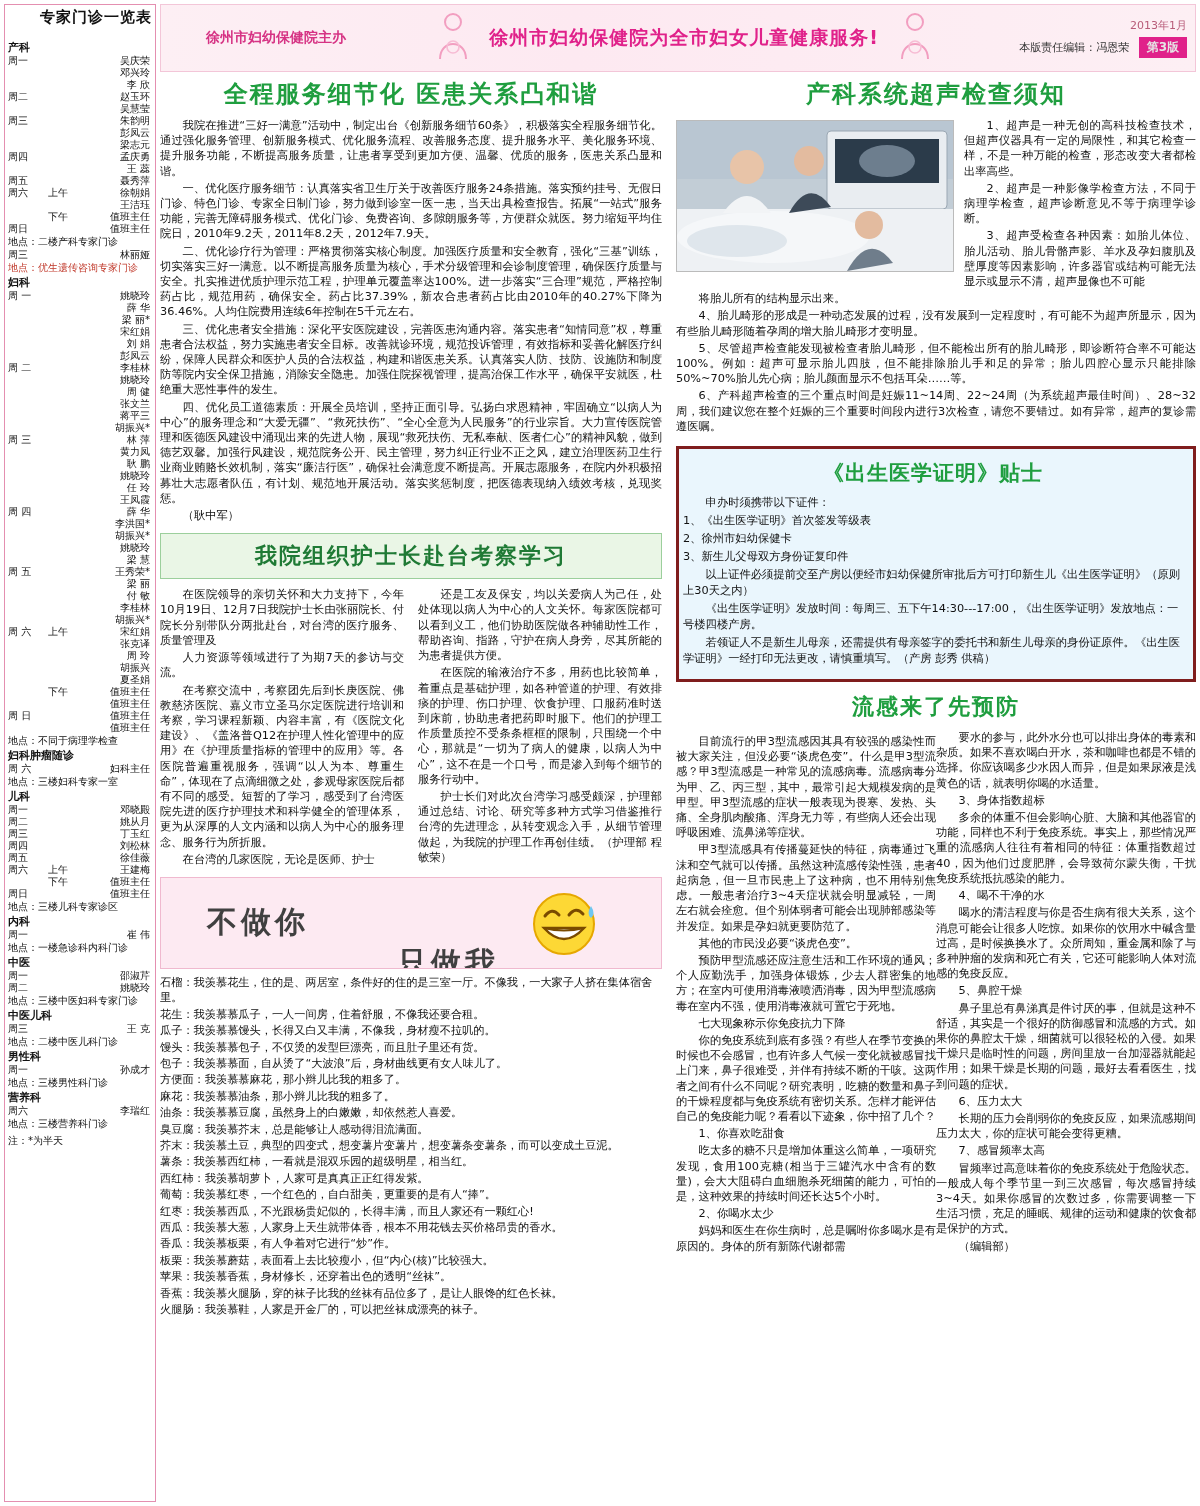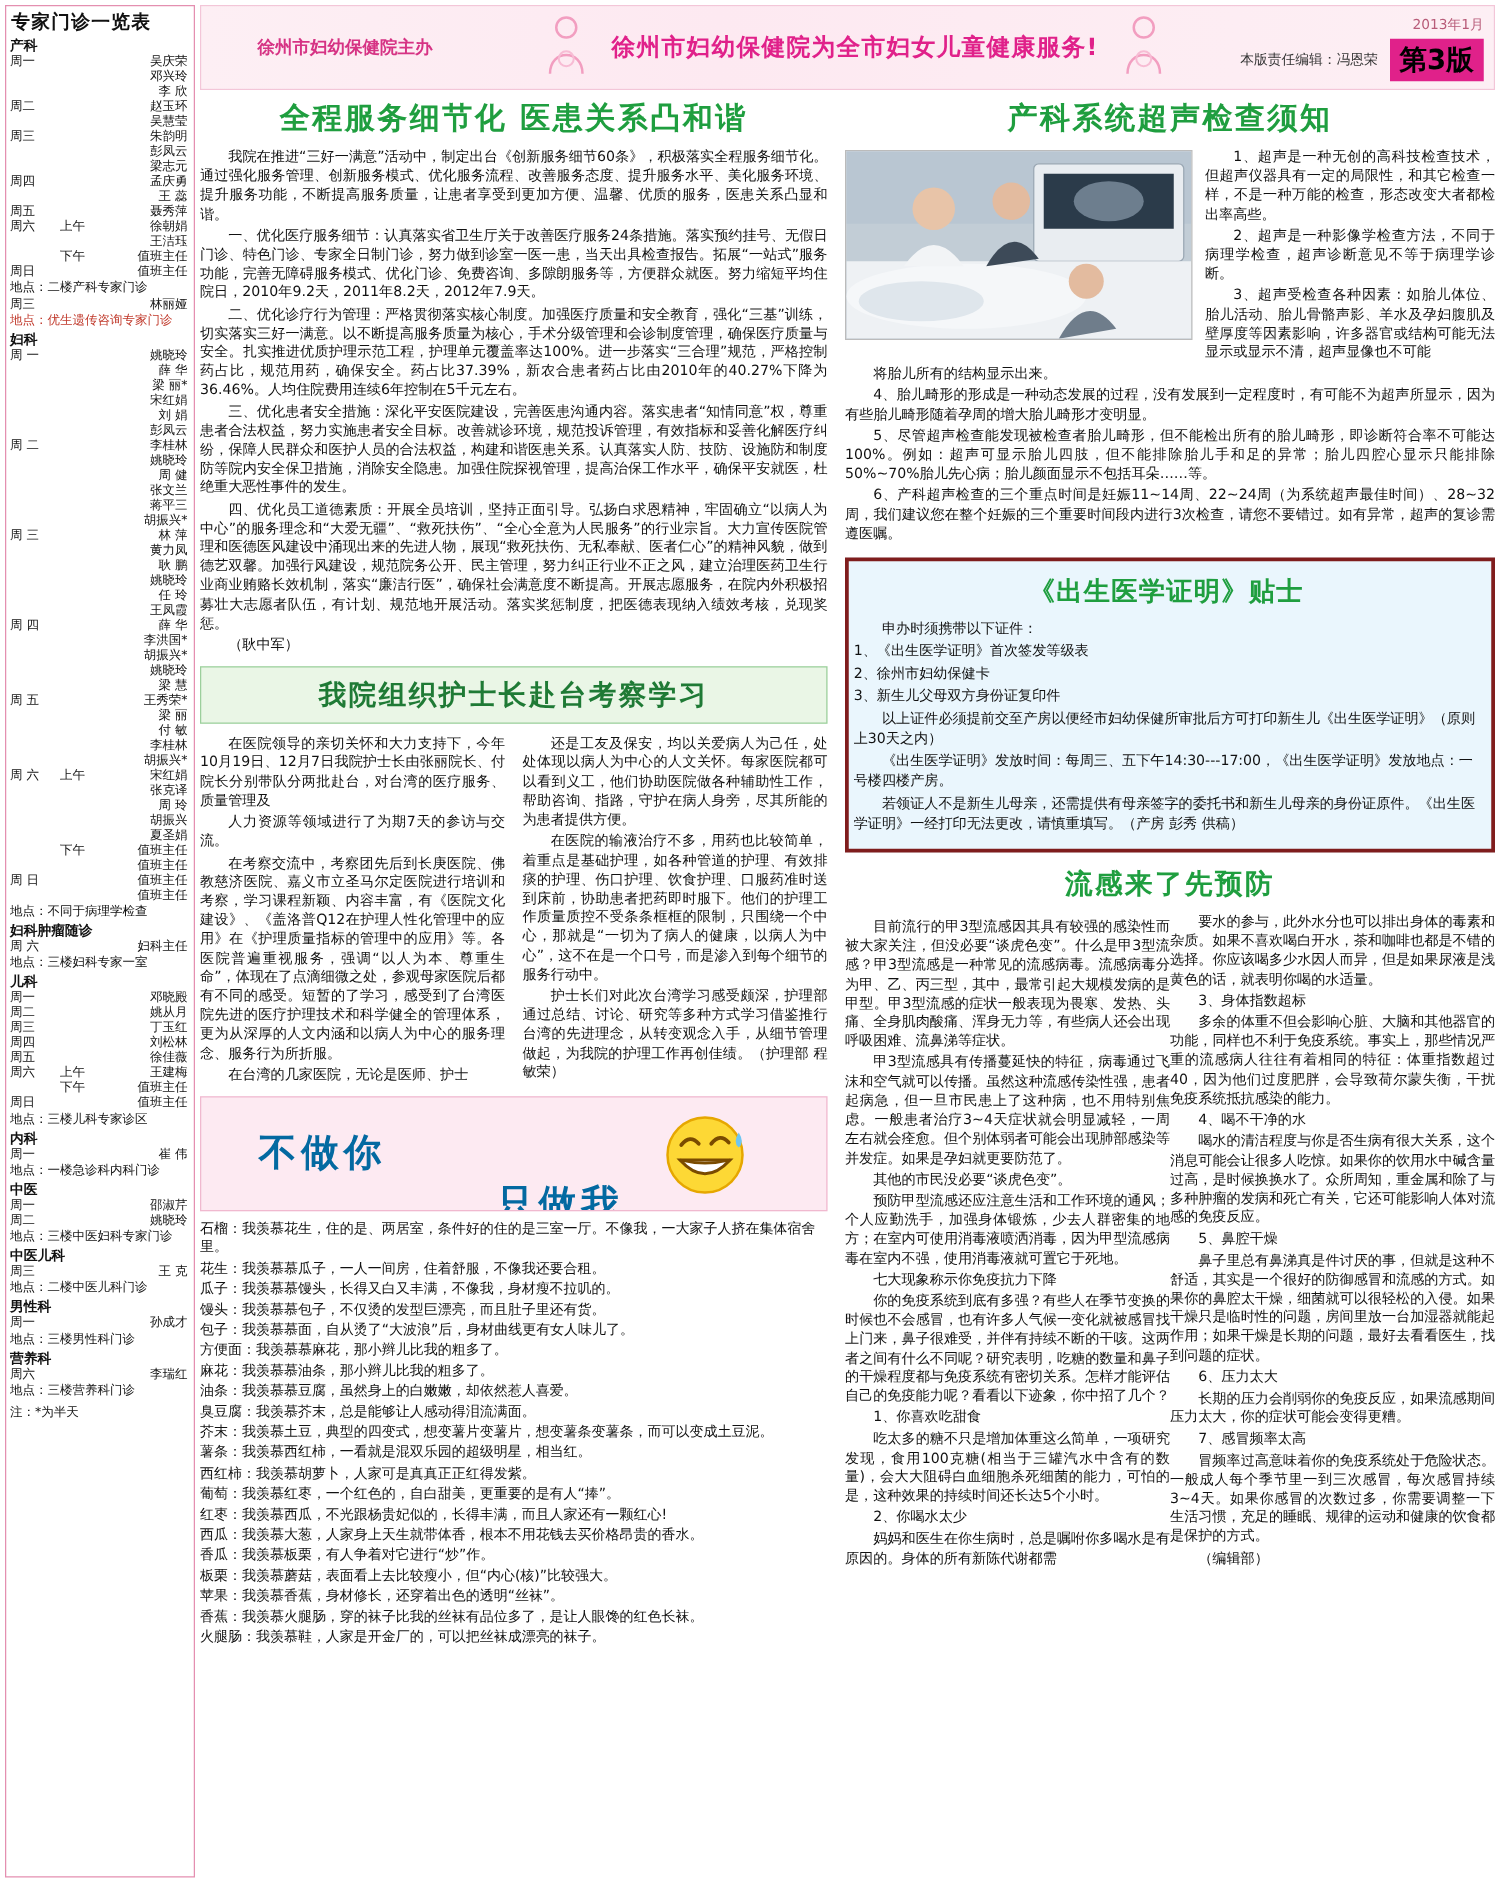--- a/index.html
+++ b/index.html
@@ -11,21 +11,21 @@
     position:relative;overflow:hidden;
   }
   .page{position:relative;width:1200px;height:1506px;box-sizing:border-box;padding:4px;}
 
   
   .sidebar{
     position:absolute;left:4px;top:4px;width:152px;height:1498px;
     border:1px solid #e48fb0;box-sizing:border-box;
     background:#fff;padding:2px 3px;overflow:hidden;
   }
-  .sb-title{font-size:15px;font-weight:bold;letter-spacing:1px;color:#111;text-align:left;margin:1px 0 2px 1px;}
+  .sb-title{font-size:15px;font-weight:bold;letter-spacing:1px;color:#111;text-align:right;margin:1px 0 13px 1px;}
   .sb-dept{font-size:11px;font-weight:bold;color:#111;margin:1px 0 0 0;}
   .sb-row{display:flex;font-size:10px;line-height:12px;}
   .sb-day{width:40px;flex:0 0 40px;color:#111;}
   .sb-half{width:26px;flex:0 0 26px;color:#111;}
   .sb-docs{flex:1;text-align:right;padding-right:2px;}
   .sb-docs div{line-height:12px;}
   .sb-place{font-size:10px;line-height:12px;color:#111;margin:1px 0;}
   .sb-place.hl{color:#c0392b;}
   .sb-note{font-size:10px;margin-top:4px;}
 
@@ -36,21 +36,21 @@
     border:1px solid #f3c6d8;box-sizing:border-box;
     display:flex;align-items:center;
   }
   .mh-left{width:230px;text-align:center;font-size:14px;font-weight:bold;color:#d63384;}
   .mh-mid{flex:1;text-align:center;font-size:19px;font-weight:bold;color:#e0218a;letter-spacing:1px;position:relative;}
   .mh-icon{display:inline-block;vertical-align:middle;margin:0 8px;}
   .mh-right{width:210px;text-align:right;padding-right:8px;font-size:11px;color:#a3475f;}
   .mh-date{font-size:11px;color:#b85c79;margin-bottom:4px;}
   .mh-editor{font-size:11px;color:#333;}
   .mh-badge{
-    display:inline-block;background:#e0218a;color:#000000;font-size:22px;font-weight:bold;
+    display:inline-block;background:#e0218a;color:#e5e5e5;font-size:12px;font-weight:bold;
     padding:2px 8px;margin-left:6px;vertical-align:middle;
   }
 
   
   .main{position:absolute;left:160px;top:76px;width:1036px;height:1426px;}
 
   .col-left{position:absolute;left:0;top:0;width:502px;}
   .col-right{position:absolute;left:516px;top:0;width:520px;}
 
   .headline{
@@ -85,21 +85,21 @@
     font-family:"DejaVu Serif","Liberation Serif",serif;letter-spacing:1px;
   }
   .tipbox p{font-size:11.3px;line-height:16px;margin:0 0 2px 0;text-indent:2em;}
   .tipbox p.noind{text-indent:0;}
 
   
   .adbox{
     border:1px solid #f0b9cf;background:#fdeaf2;margin:8px 0 6px 0;padding:8px 6px 6px 6px;
     position:relative;height:92px;box-sizing:border-box;overflow:hidden;
   }
-  .ad-text{font-size:30px;font-weight:bold;color:#0369a1;letter-spacing:4px;
+  .ad-text{font-size:30px;font-weight:bold;color:#404040;letter-spacing:4px;
     font-family:"DejaVu Serif","Liberation Serif",serif;position:absolute;left:46px;top:24px;}
   .ad-text2{position:absolute;left:236px;top:24px;margin-top:41px;}
   .emoji{position:absolute;right:60px;top:8px;width:74px;height:74px;}
 
   .list-lines p{font-size:11.2px;line-height:15.4px;margin:0 0 1px 0;text-indent:0;}
   .sig{text-align:right;font-size:11px;margin-top:4px;}
   .small-sec-title{text-align:center;font-size:22px;font-weight:bold;color:#1f9e3f;margin:10px 0 8px 0;
     font-family:"DejaVu Serif","Liberation Serif",serif;letter-spacing:2px;}
 </style>
 </head>

